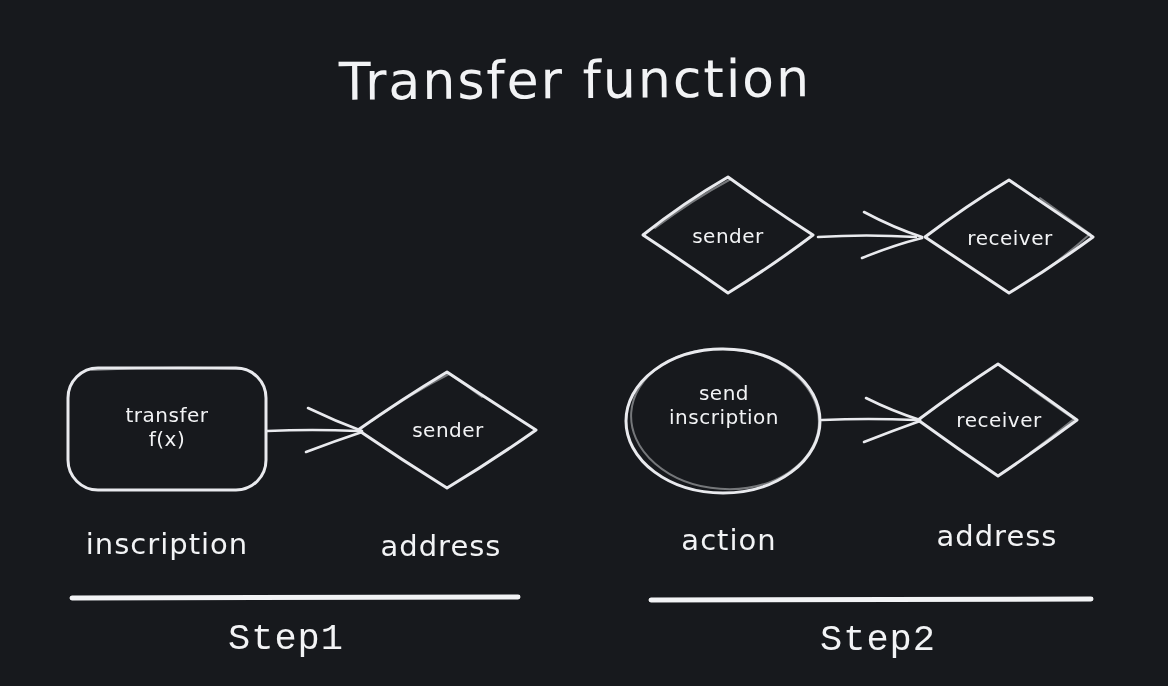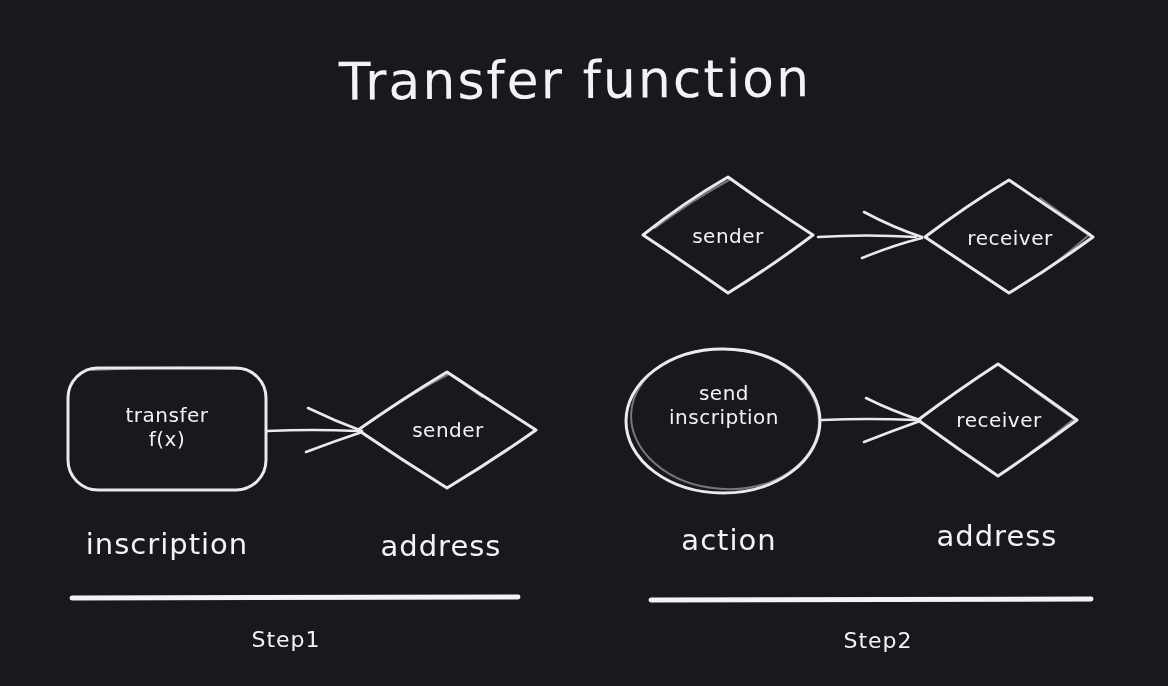--- a/index.html
+++ b/index.html
@@ -19,21 +19,21 @@
     position:absolute;
     color:#f2f3f5;
     white-space:nowrap;
     transform:translate(-50%,-50%);
     text-align:center;
     letter-spacing:.5px;
   }
   .title{font-size:52px;letter-spacing:2px;transform:translate(-50%,-50%) rotate(-.4deg);}
   .node{font-size:20px;line-height:1.18;}
   .caption{font-size:29px;letter-spacing:1px;}
-  .step{font-size:22px;letter-spacing:1px;}
+  .step{font-size:37px;letter-spacing:1px;font-family:Liberation Mono, monospace;}
   .small-label{font-size:28px;}
   .stack{display:flex;flex-direction:column;align-items:center;justify-content:flex-end;}
 </style>
 </head>
 <body>
 
 <div class="canvas">
 
   <svg class="shapes" width="1168" height="686" viewBox="0 0 1168 686">
 

